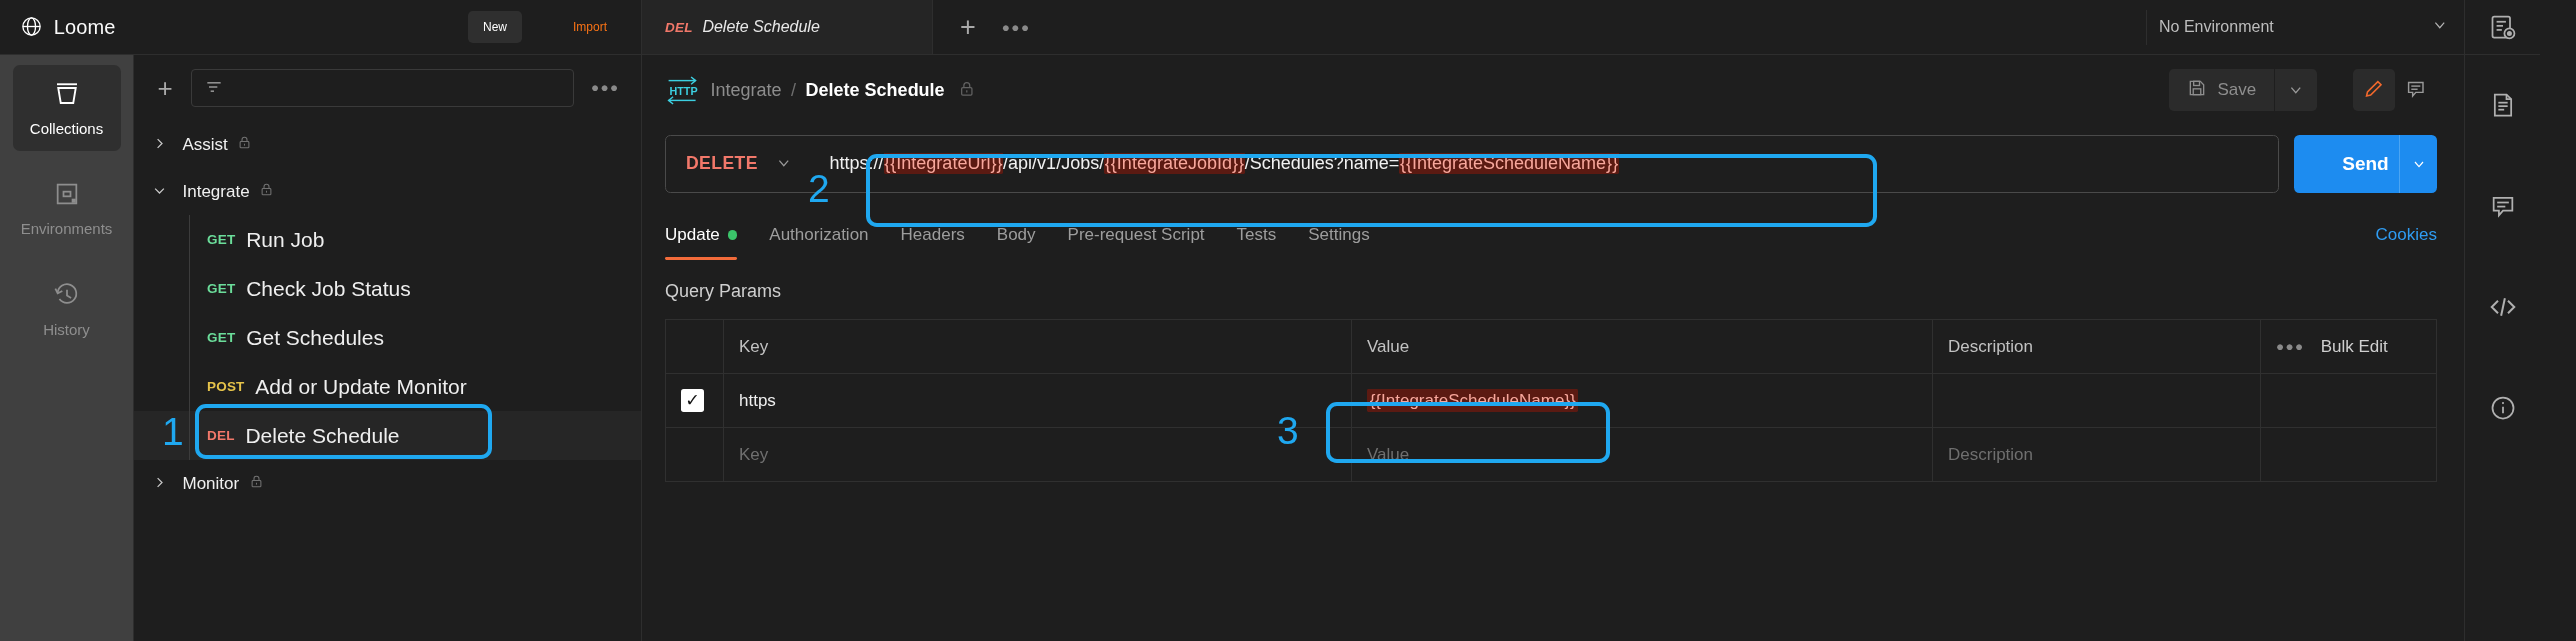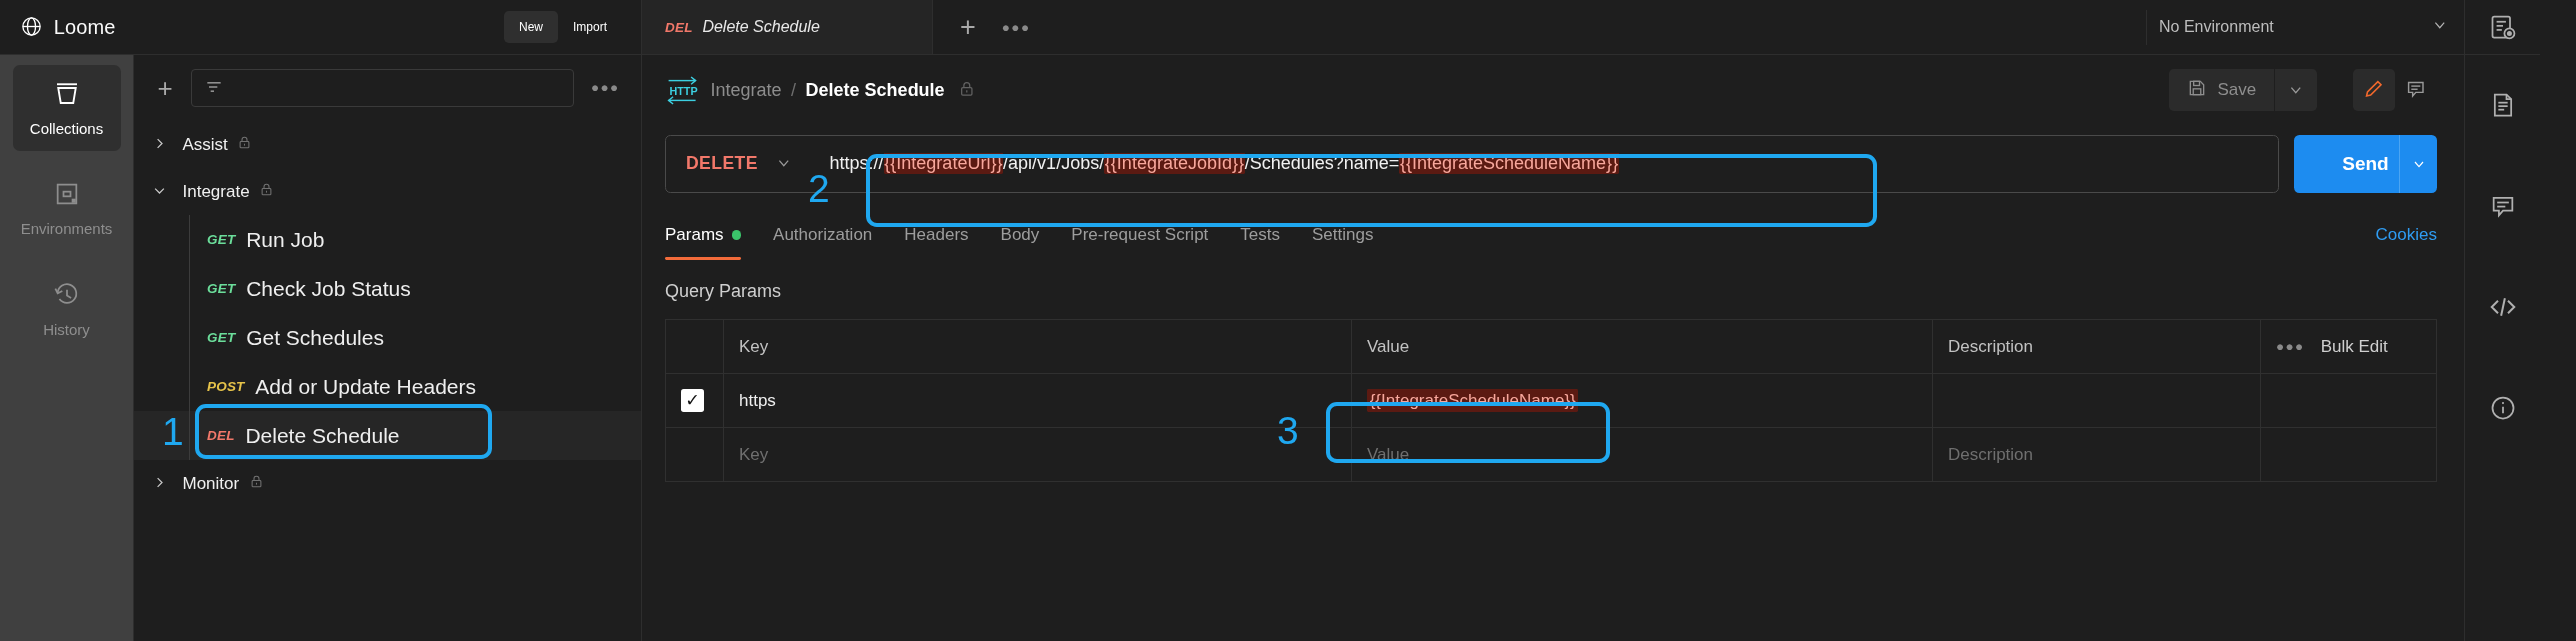--- a/index.html
+++ b/index.html
@@ -13,21 +13,21 @@
   .app { display: flex; flex-direction: column; width: 2540px; height: 642px; }
 
   
   .topbar { display: flex; height: 55px; flex: 0 0 55px; background: #1e1e1e; border-bottom: 0.7px solid #2e2e2e; }
   .topbar-left { width: 642px; flex: 0 0 642px; display: flex; align-items: center; padding: 0 19px 0 20px; border-right: 0.7px solid #2e2e2e; }
   .brand { display: flex; align-items: center; gap: 10.8px; }
   .brand-name { font-size: 20px; font-weight: 400; color: #fafafa; letter-spacing: 0.1px; }
   .topbar-left-spacer { flex: 1 1 auto; }
   .tb-btn { height: 32px; display: flex; align-items: center; padding: 0 15px; border-radius: 4.7px; font-size: 12px; }
   .tb-btn.primary { background: #2f2f2f; color: #ffffff; }
-  .tb-btn.ghost { background: transparent; color: #ffffff; }
+  .tb-btn.ghost { background: transparent; color: #f97316; margin-left: 36px; }
 
   .tabstrip { display: flex; align-items: stretch; flex: 1 1 auto; }
   .tab { display: flex; align-items: center; gap: 9.5px; padding: 0 23px; border-right: 0.7px solid #2e2e2e;
          background: #252525; font-size: 16px; min-width: 291px; }
   .tab .method { font-size: 13.5px; font-weight: 700; font-style: italic; color: #f2786a; letter-spacing: 0.3px; }
   .tab .tname { color: #e8e8e8; font-style: italic; }
   .tab-actions { display: flex; align-items: center; gap: 26px; padding: 0 27px; }
   .plus-icon { font-size: 27px; color: #a9a9a9; line-height: 1; font-weight: 300; }
   .dots { letter-spacing: 1.4px; color: #8a8a8a; font-size: 13.5px; }
   .topbar-right { display: flex; align-items: center; justify-content: flex-end; gap: 0; padding-right: 0; }
@@ -53,21 +53,21 @@
   .sb-search { flex: 1 1 auto; height: 38px; border: 0.7px solid #3a3a3a; border-radius: 4px;
                display: flex; align-items: center; padding: 0 12px; }
   .sb-dots { color: #8a8a8a; font-size: 13.5px; letter-spacing: 1.4px; padding: 0 5.4px; }
 
   .tree { padding-top: 2.7px; font-size: 17px; }
   .tree-row { display: flex; align-items: center; height: 47px; padding-left: 12px; gap: 9.5px; color: #f0f0f0; position: relative; }
   .tw { width: 27px; text-align: center; color: #c9c9c9; font-size: 15px; }
   .lock { opacity: .55; }
   .tree-child { display: flex; align-items: center; height: 49px; padding-left: 73px; gap: 10.8px; position: relative; }
   .tree-child::before { content: ""; position: absolute; left: 55px; top: 0; bottom: 0; width: 0.7px; background: #3c3c3c; }
-  .m { font-size: 13.5px; font-weight: 700; letter-spacing: 0.2px; font-style: italic; }
+  .m { font-size: 13.5px; font-weight: 700; letter-spacing: 0.2px; }
   .m.get { color: #6bdd9a; }
   .m.post { color: #e6c34a; }
   .m.del { color: #f2786a; }
   .child-label { color: #efefef; font-size: 21px; }
   .tree-child.selected { background: #262626; }
 
   
   .main { flex: 1 1 auto; min-width: 0; display: flex; flex-direction: column; background: #1e1e1e; }
   .crumbbar { display: flex; align-items: center; height: 70px; padding: 0 27px 0 23px; }
   .http-badge { width: 36px; height: 31px; display: flex; align-items: center; justify-content: center; margin-right: 9.5px; }
@@ -289,21 +289,21 @@
         <div class="tree-child">
           <span class="m get">GET</span>
           <span class="child-label">Check Job Status</span>
         </div>
         <div class="tree-child">
           <span class="m get">GET</span>
           <span class="child-label">Get Schedules</span>
         </div>
         <div class="tree-child">
           <span class="m post">POST</span>
-          <span class="child-label">Add or Update Headers</span>
+          <span class="child-label">Add or Update Monitor</span>
         </div>
         <div class="tree-child selected">
           <span class="m del">DEL</span>
           <span class="child-label">Delete Schedule</span>
         </div>
 
         <div class="tree-row">
           <span class="tw">
             <svg width="15" height="15" viewBox="0 0 24 24" fill="none" stroke="#c9c9c9" stroke-width="2">
               <polyline points="9,5 16,12 9,19"></polyline>
@@ -400,21 +400,21 @@
           <span class="send-caret">
             <svg width="16" height="16" viewBox="0 0 24 24" fill="none" stroke="#ffffff" stroke-width="1.8">
               <polyline points="6,9 12,16 18,9"></polyline>
                 </svg>
           </span>
         </div>
       </div>
 
       <div class="reqtabs">
         <div class="rtab active">
-          <span>Params</span>
+          <span>Update</span>
           <span class="dot-green"></span>
         </div>
         <div class="rtab">
           <span>Authorization</span>
             </div>
         <div class="rtab">
           <span>Headers</span>
             </div>
         <div class="rtab">
           <span>Body</span>

